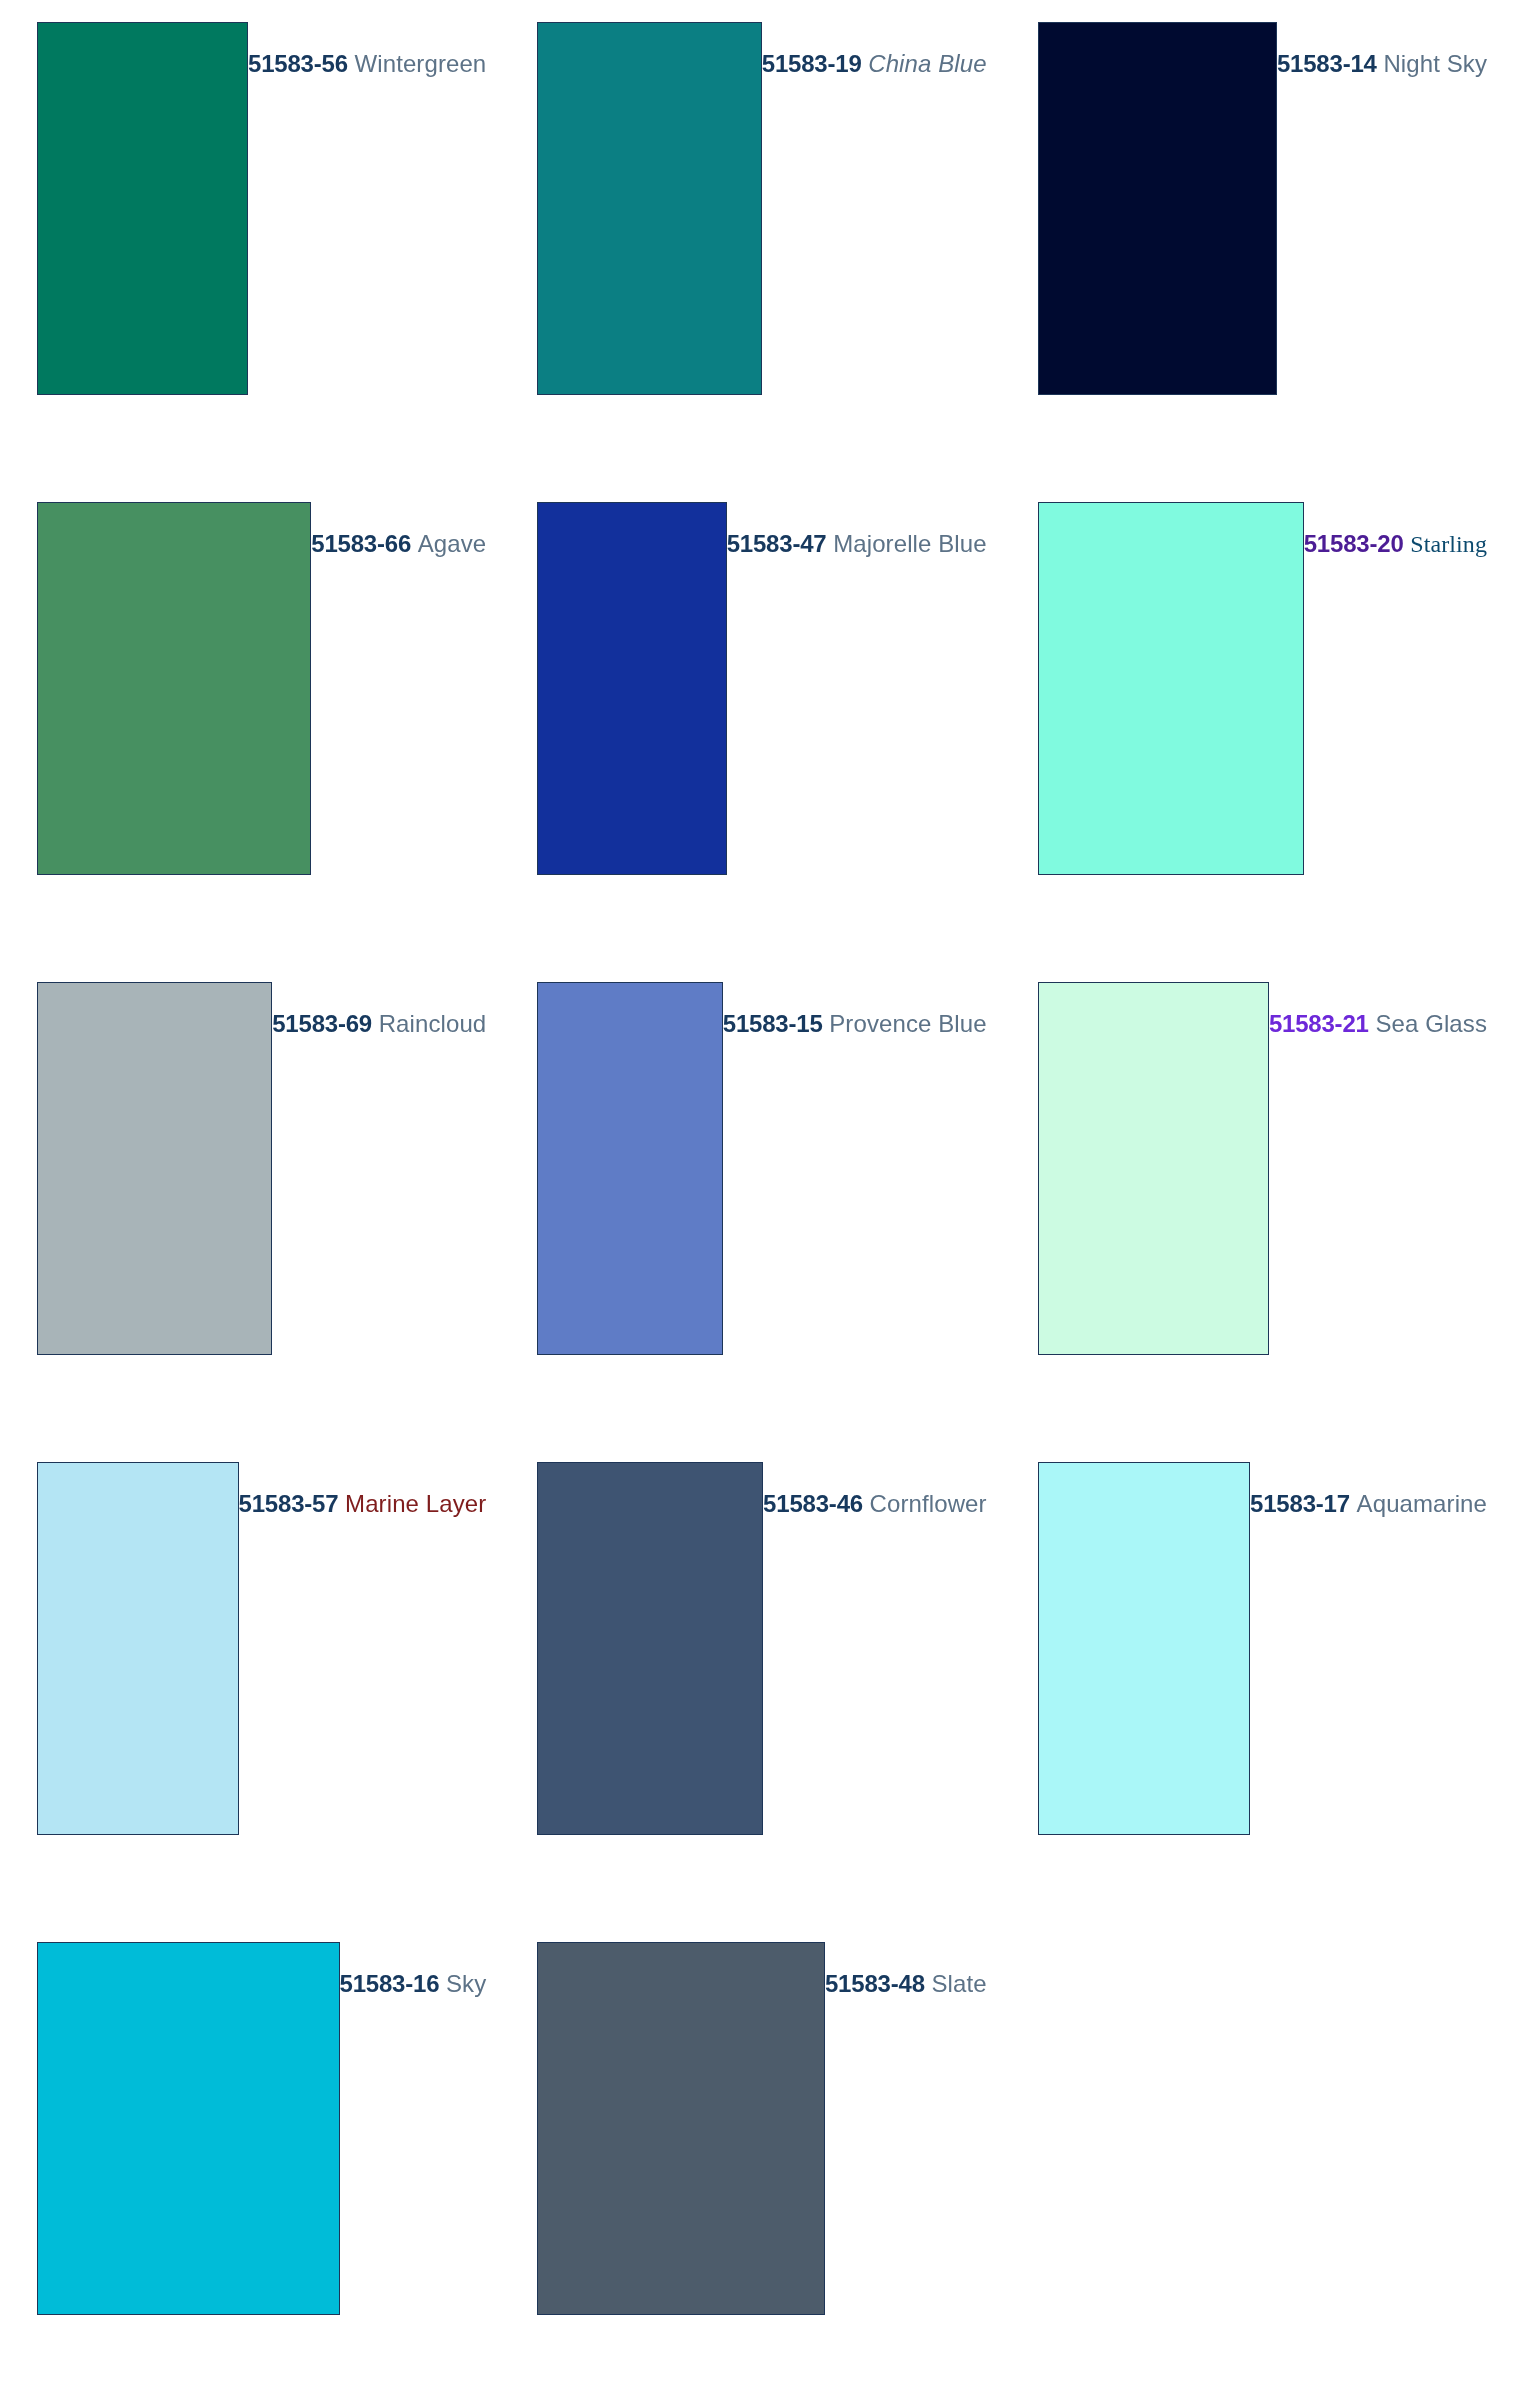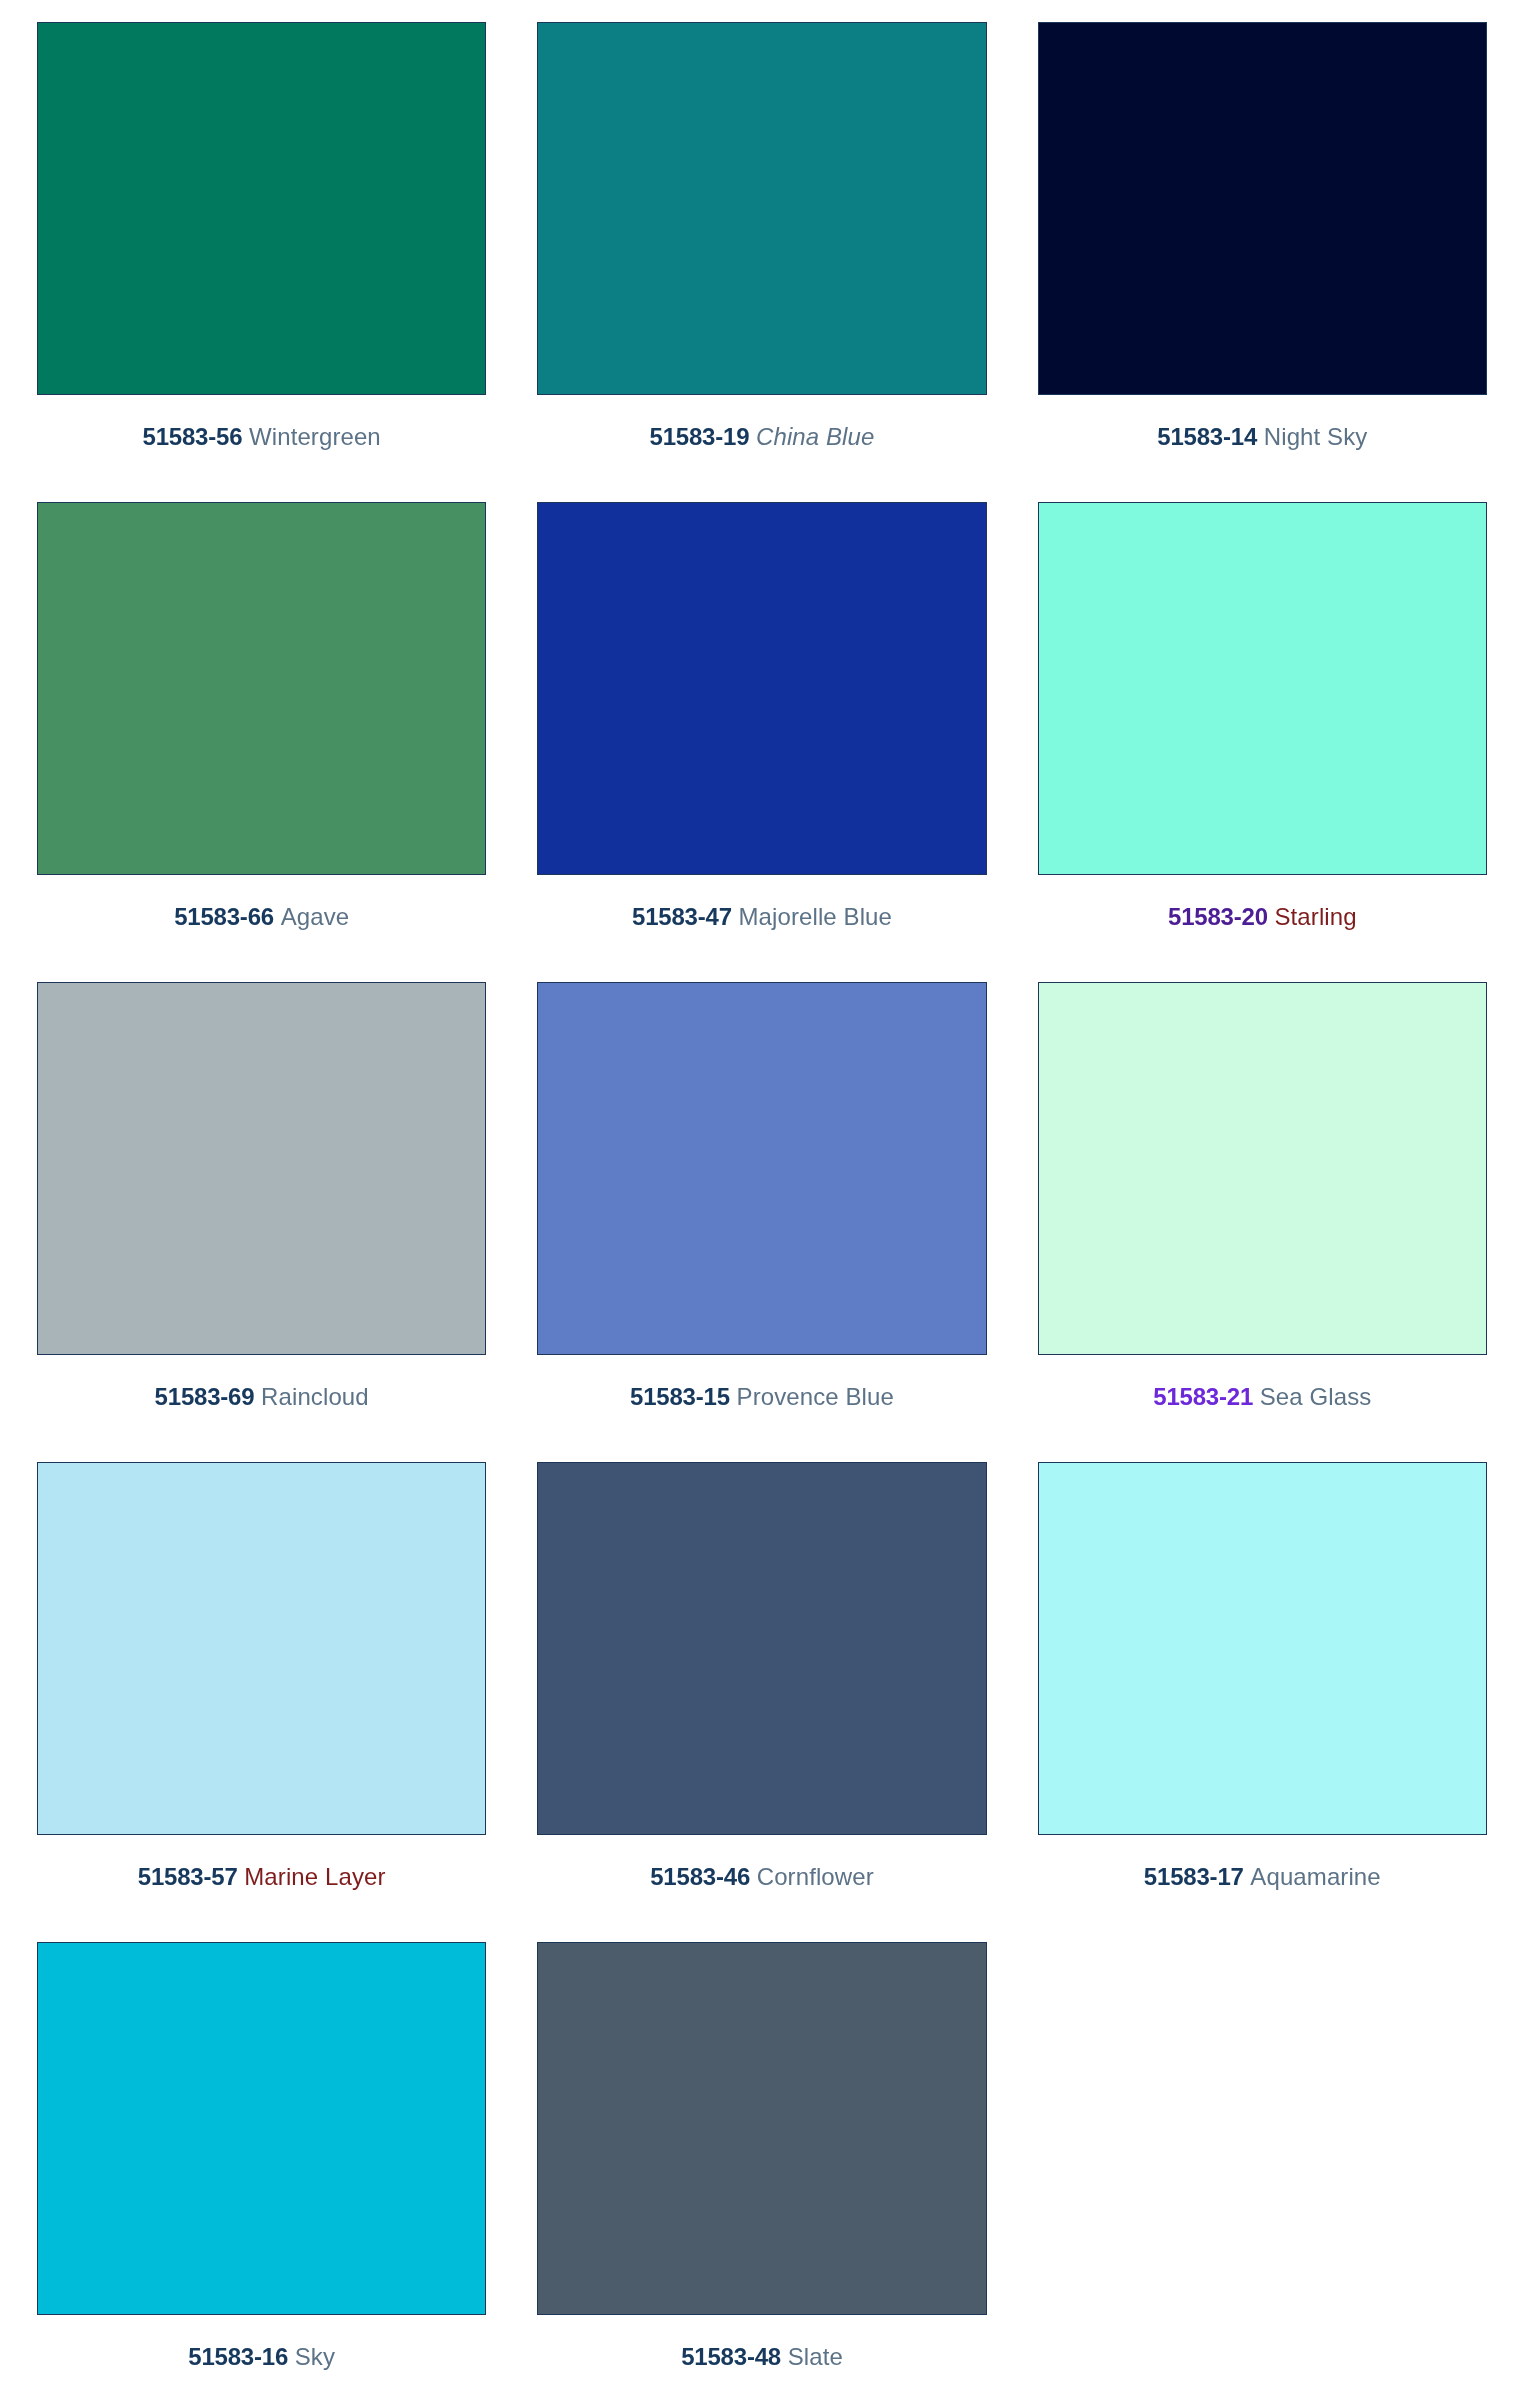--- a/index.html
+++ b/index.html
@@ -21,21 +21,21 @@
     width: 1524px;
     padding: 22px 37px 0 37px;
     display: grid;
     grid-template-columns: repeat(3, 1fr);
     column-gap: 51px;
     row-gap: 0px;
   }
 
   .swatch-cell {
     display: flex;
-    flex-direction: column;
+    flex-direction: row;
     align-items: stretch;
     height: 480px;
   }
 
   .swatch-chip {
     width: 100%;
     height: 373px;
     border: 1.6px solid #1d3557;
     box-sizing: border-box;
   }
@@ -79,21 +79,21 @@
     <div class="swatch-cell">
       <div class="swatch-chip" style="background: rgb(71, 144, 97); border-color: rgb(29, 53, 87);"></div>
       <div class="swatch-label"><span class="swatch-code" style="color: rgb(23, 57, 94);">51583-66</span> <span class="swatch-name" style="color: rgb(92, 114, 135);">Agave</span></div>
     </div>
     <div class="swatch-cell">
       <div class="swatch-chip" style="background: rgb(18, 48, 156); border-color: rgb(29, 53, 87);"></div>
       <div class="swatch-label"><span class="swatch-code" style="color: rgb(23, 57, 94);">51583-47</span> <span class="swatch-name" style="color: rgb(92, 114, 135);">Majorelle Blue</span></div>
     </div>
     <div class="swatch-cell">
       <div class="swatch-chip" style="background: rgb(128, 250, 223); border-color: rgb(29, 53, 87);"></div>
-      <div class="swatch-label"><span class="swatch-code" style="color: #4c1d95;">51583-20</span> <span class="swatch-name" style="color: #7f1d1d;">Starling</span></div>
+      <div class="swatch-label"><span class="swatch-code" style="color: #4c1d95;">51583-20</span> <span class="swatch-name" style="color: #0c4a6e; font-family: Liberation Serif, serif;">Starling</span></div>
     </div>
     <div class="swatch-cell">
       <div class="swatch-chip" style="background: rgb(168, 180, 184); border-color: rgb(29, 53, 87);"></div>
       <div class="swatch-label"><span class="swatch-code" style="color: rgb(23, 57, 94);">51583-69</span> <span class="swatch-name" style="color: rgb(92, 114, 135);">Raincloud</span></div>
     </div>
     <div class="swatch-cell">
       <div class="swatch-chip" style="background: rgb(95, 124, 198); border-color: rgb(29, 53, 87);"></div>
       <div class="swatch-label"><span class="swatch-code" style="color: rgb(23, 57, 94);">51583-15</span> <span class="swatch-name" style="color: rgb(92, 114, 135);">Provence Blue</span></div>
     </div>
     <div class="swatch-cell">

